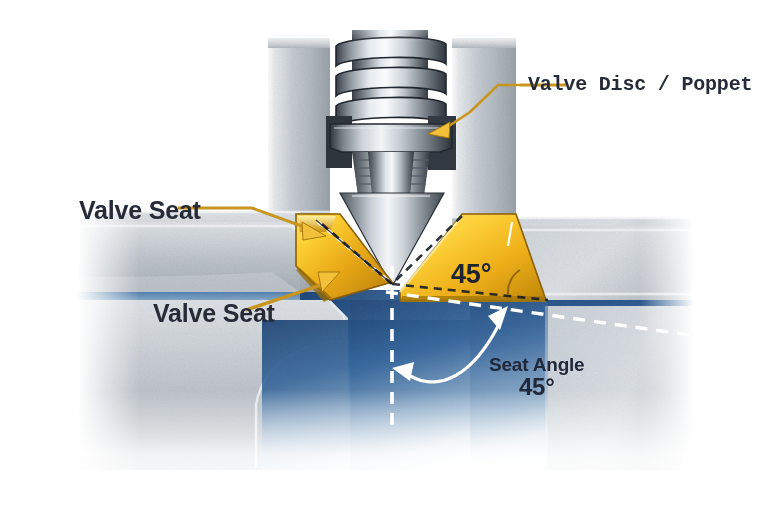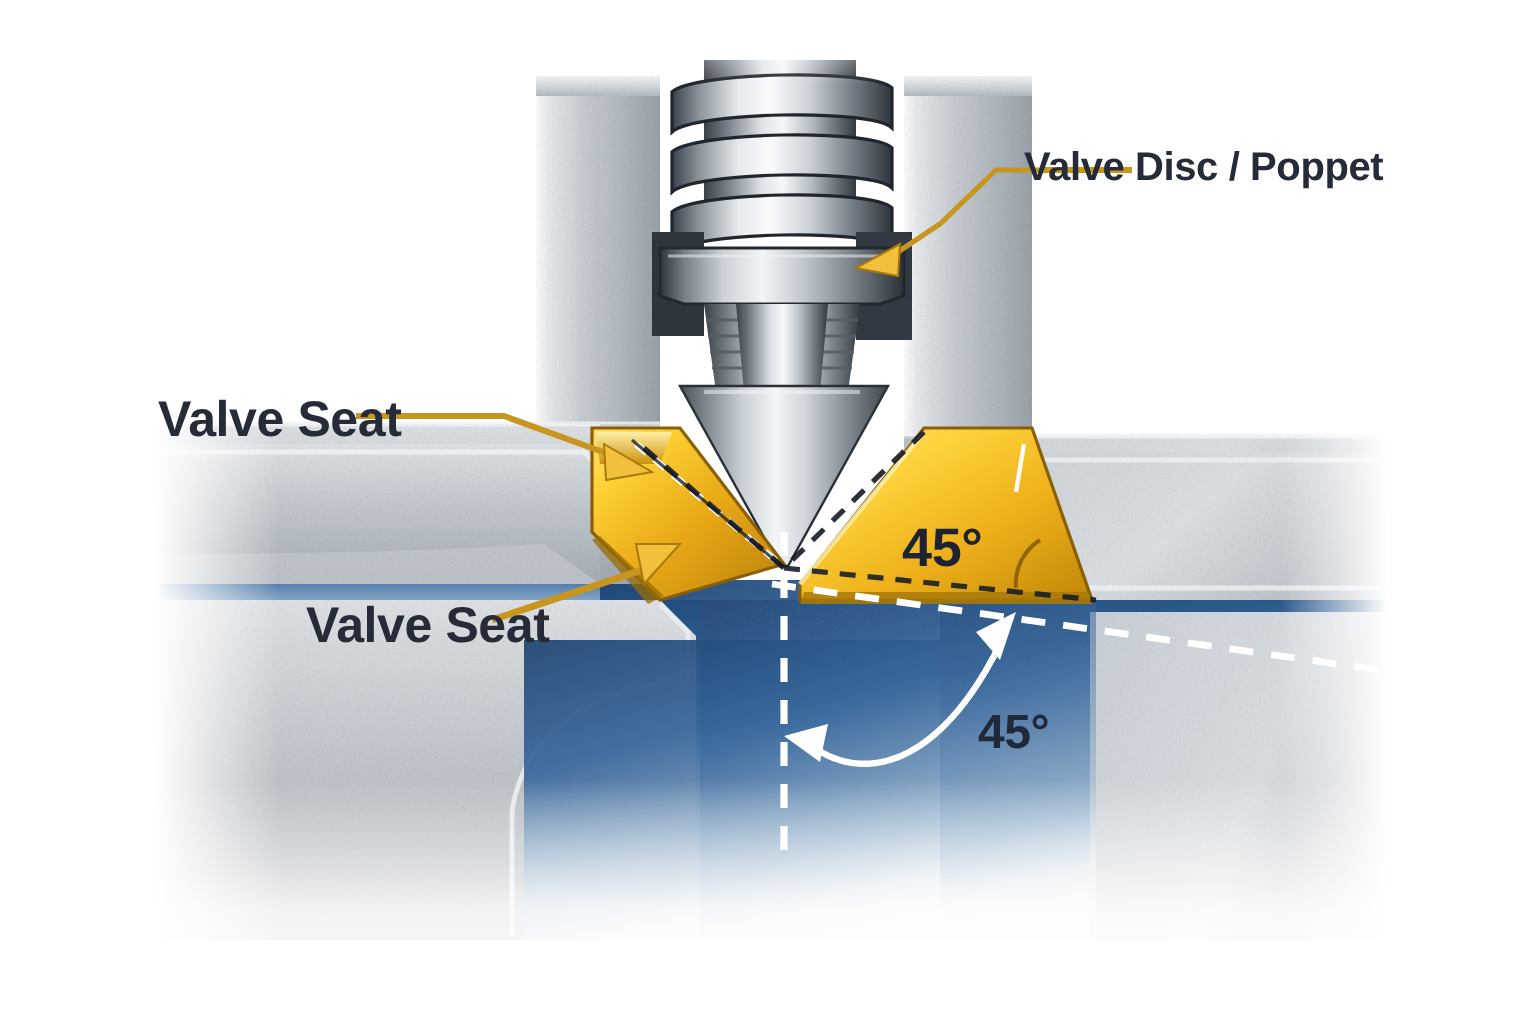--- a/index.html
+++ b/index.html
@@ -327,25 +327,26 @@
       </g>
     </g>
 
     <rect x="0" y="0" width="140" height="507" fill="url(#fadeLeft)"></rect>
     <rect x="640" y="0" width="120" height="507" fill="url(#fadeRight)"></rect>
     <rect x="0" y="390" width="760" height="117" fill="url(#fadeBottom)"></rect>
     <rect x="0" y="0" width="760" height="42" fill="url(#fadeTop)"></rect>
   </g>
 </svg>
 
-<div class="lbl lbl-lg" style="left:512px;top:74px;">Valve Disc / Poppet</div>
+<div class="lbl lbl-lg" style="left:528px;top:74px;font-family:Liberation Mono, monospace;">Valve Disc / Poppet</div>
 
 <div class="lbl lbl-md" style="left:79px;top:197px;">Valve Seat</div>
 
 <div class="lbl lbl-md" style="left:153px;top:300px;">Valve Seat</div>
 
 <div class="lbl lbl-ang" style="left:451px;top:260px;">45°</div>
 
 <div class="lbl lbl-seatangle" style="left:489px;top:355px;">
+  <span>Seat Angle</span>
   <span class="num">45°</span>
 </div>
 
 </div>
 
 </body></html>

